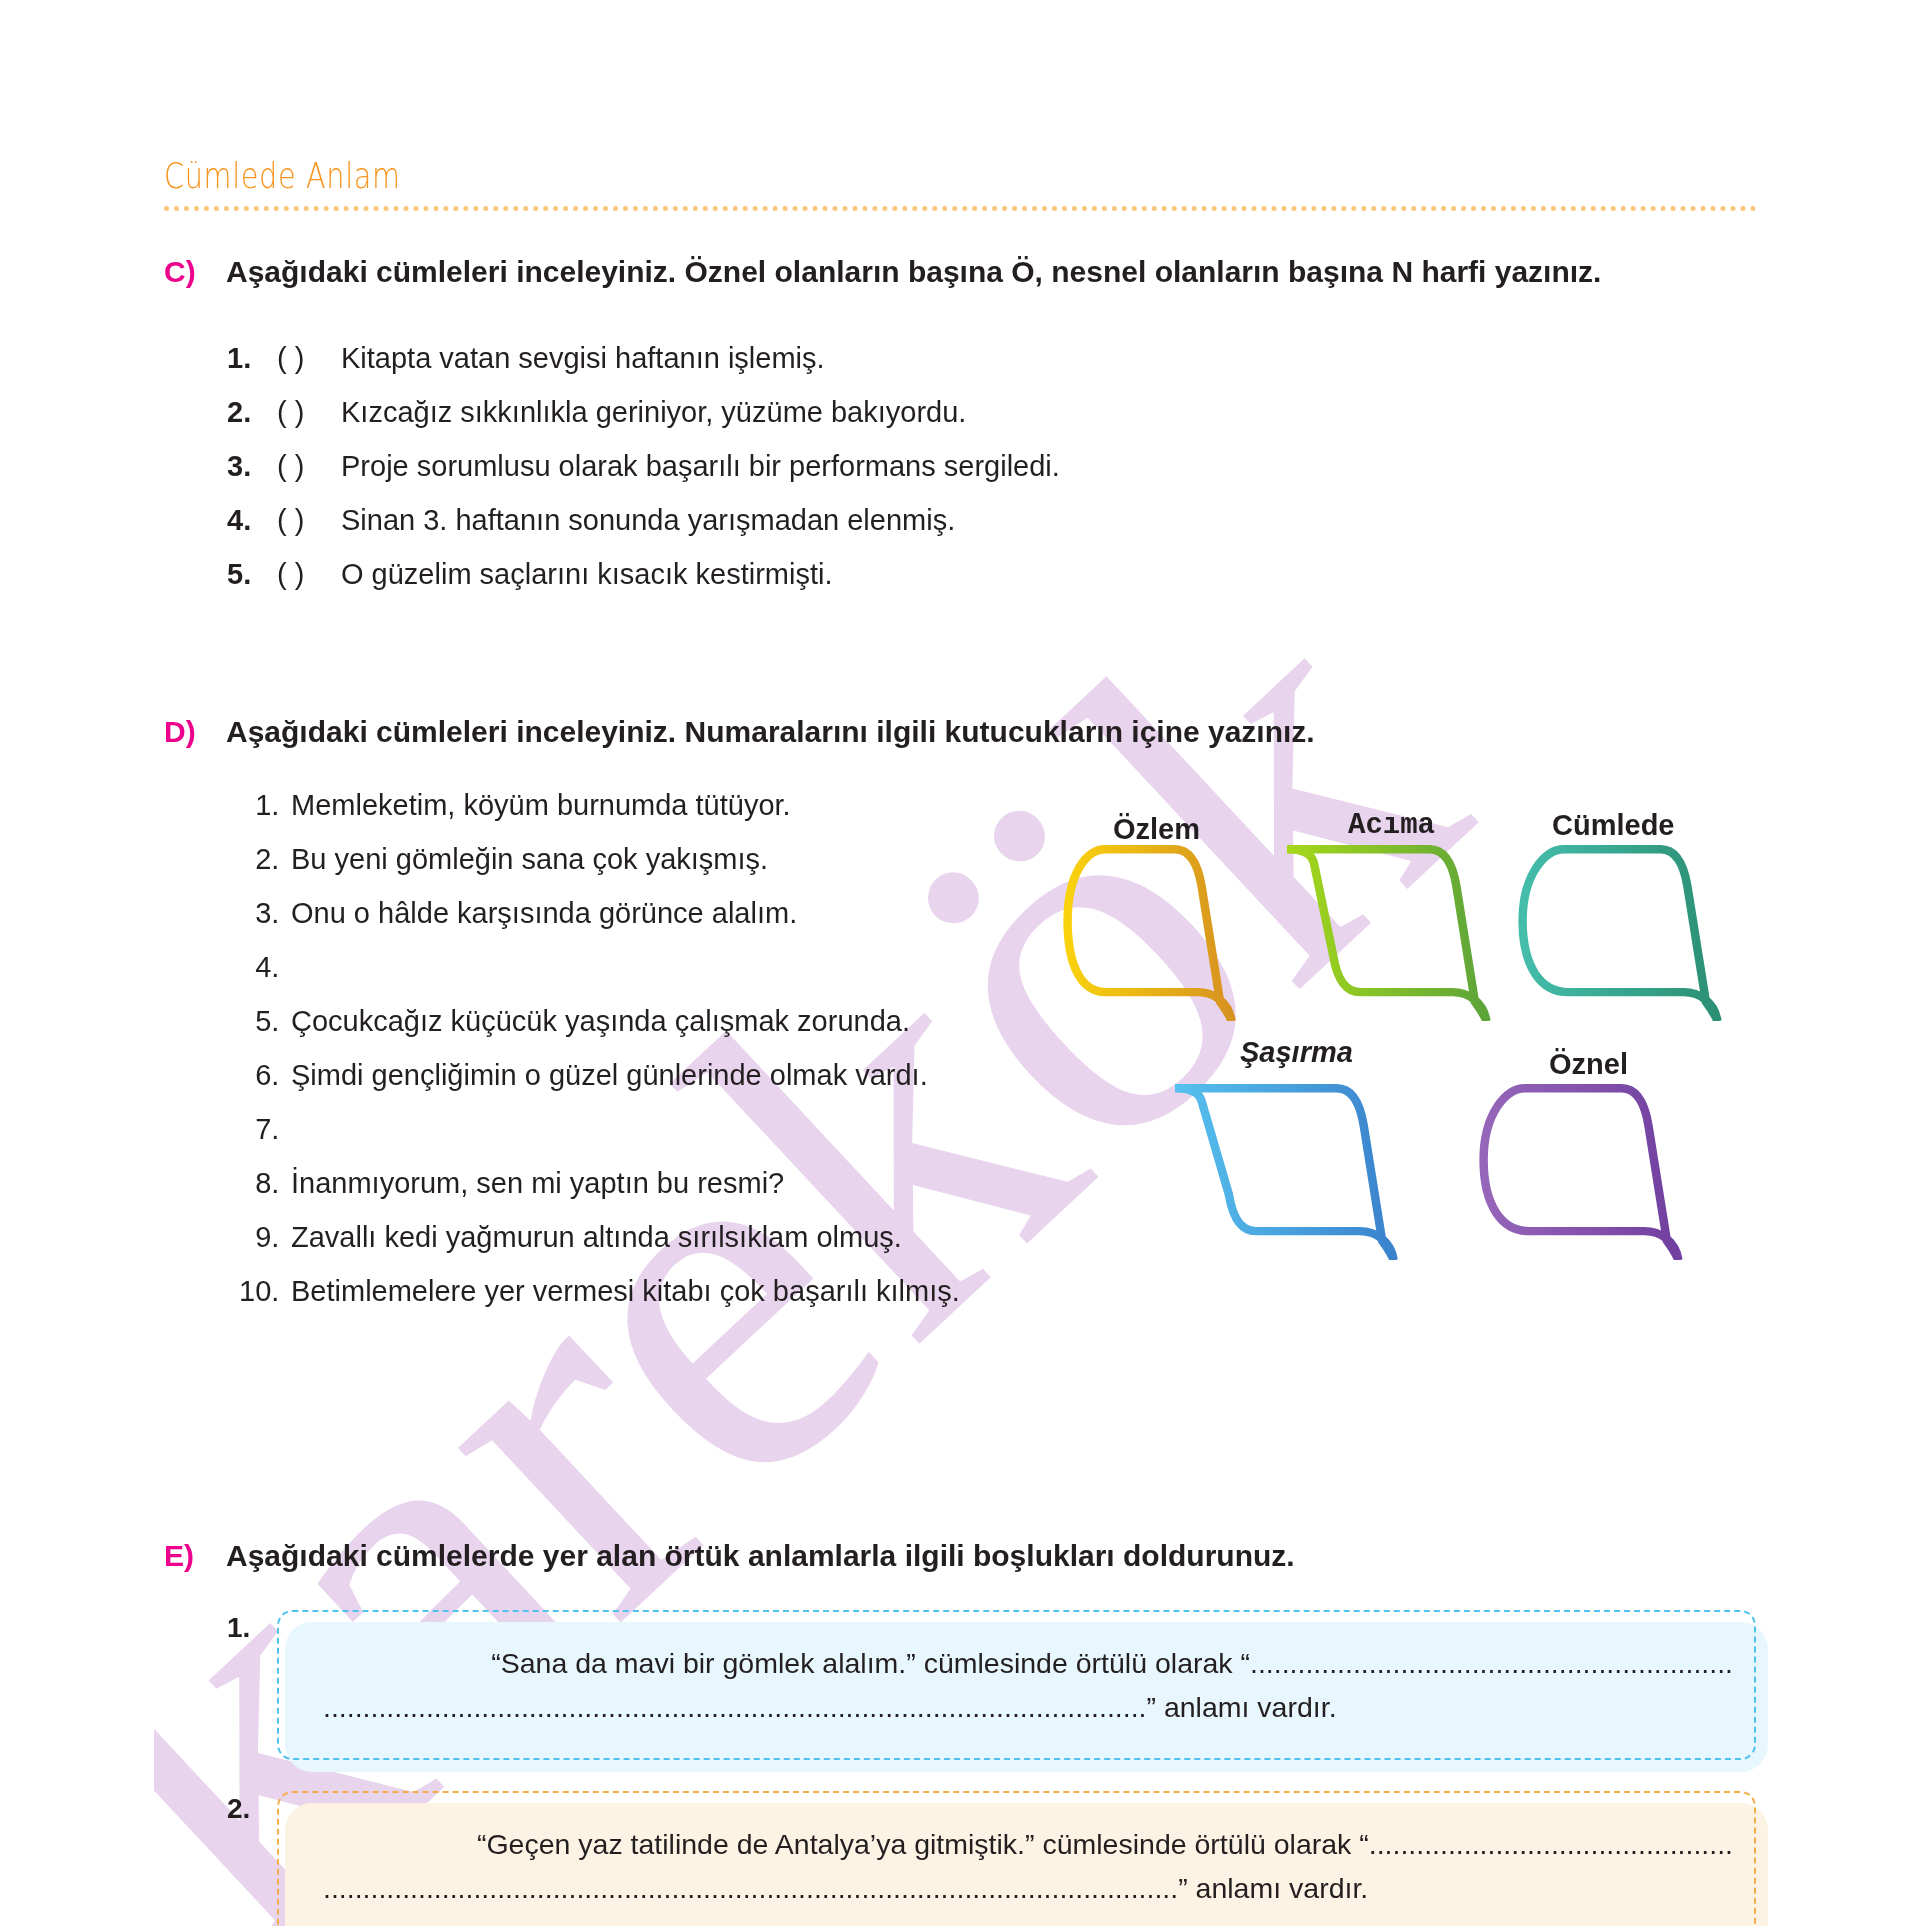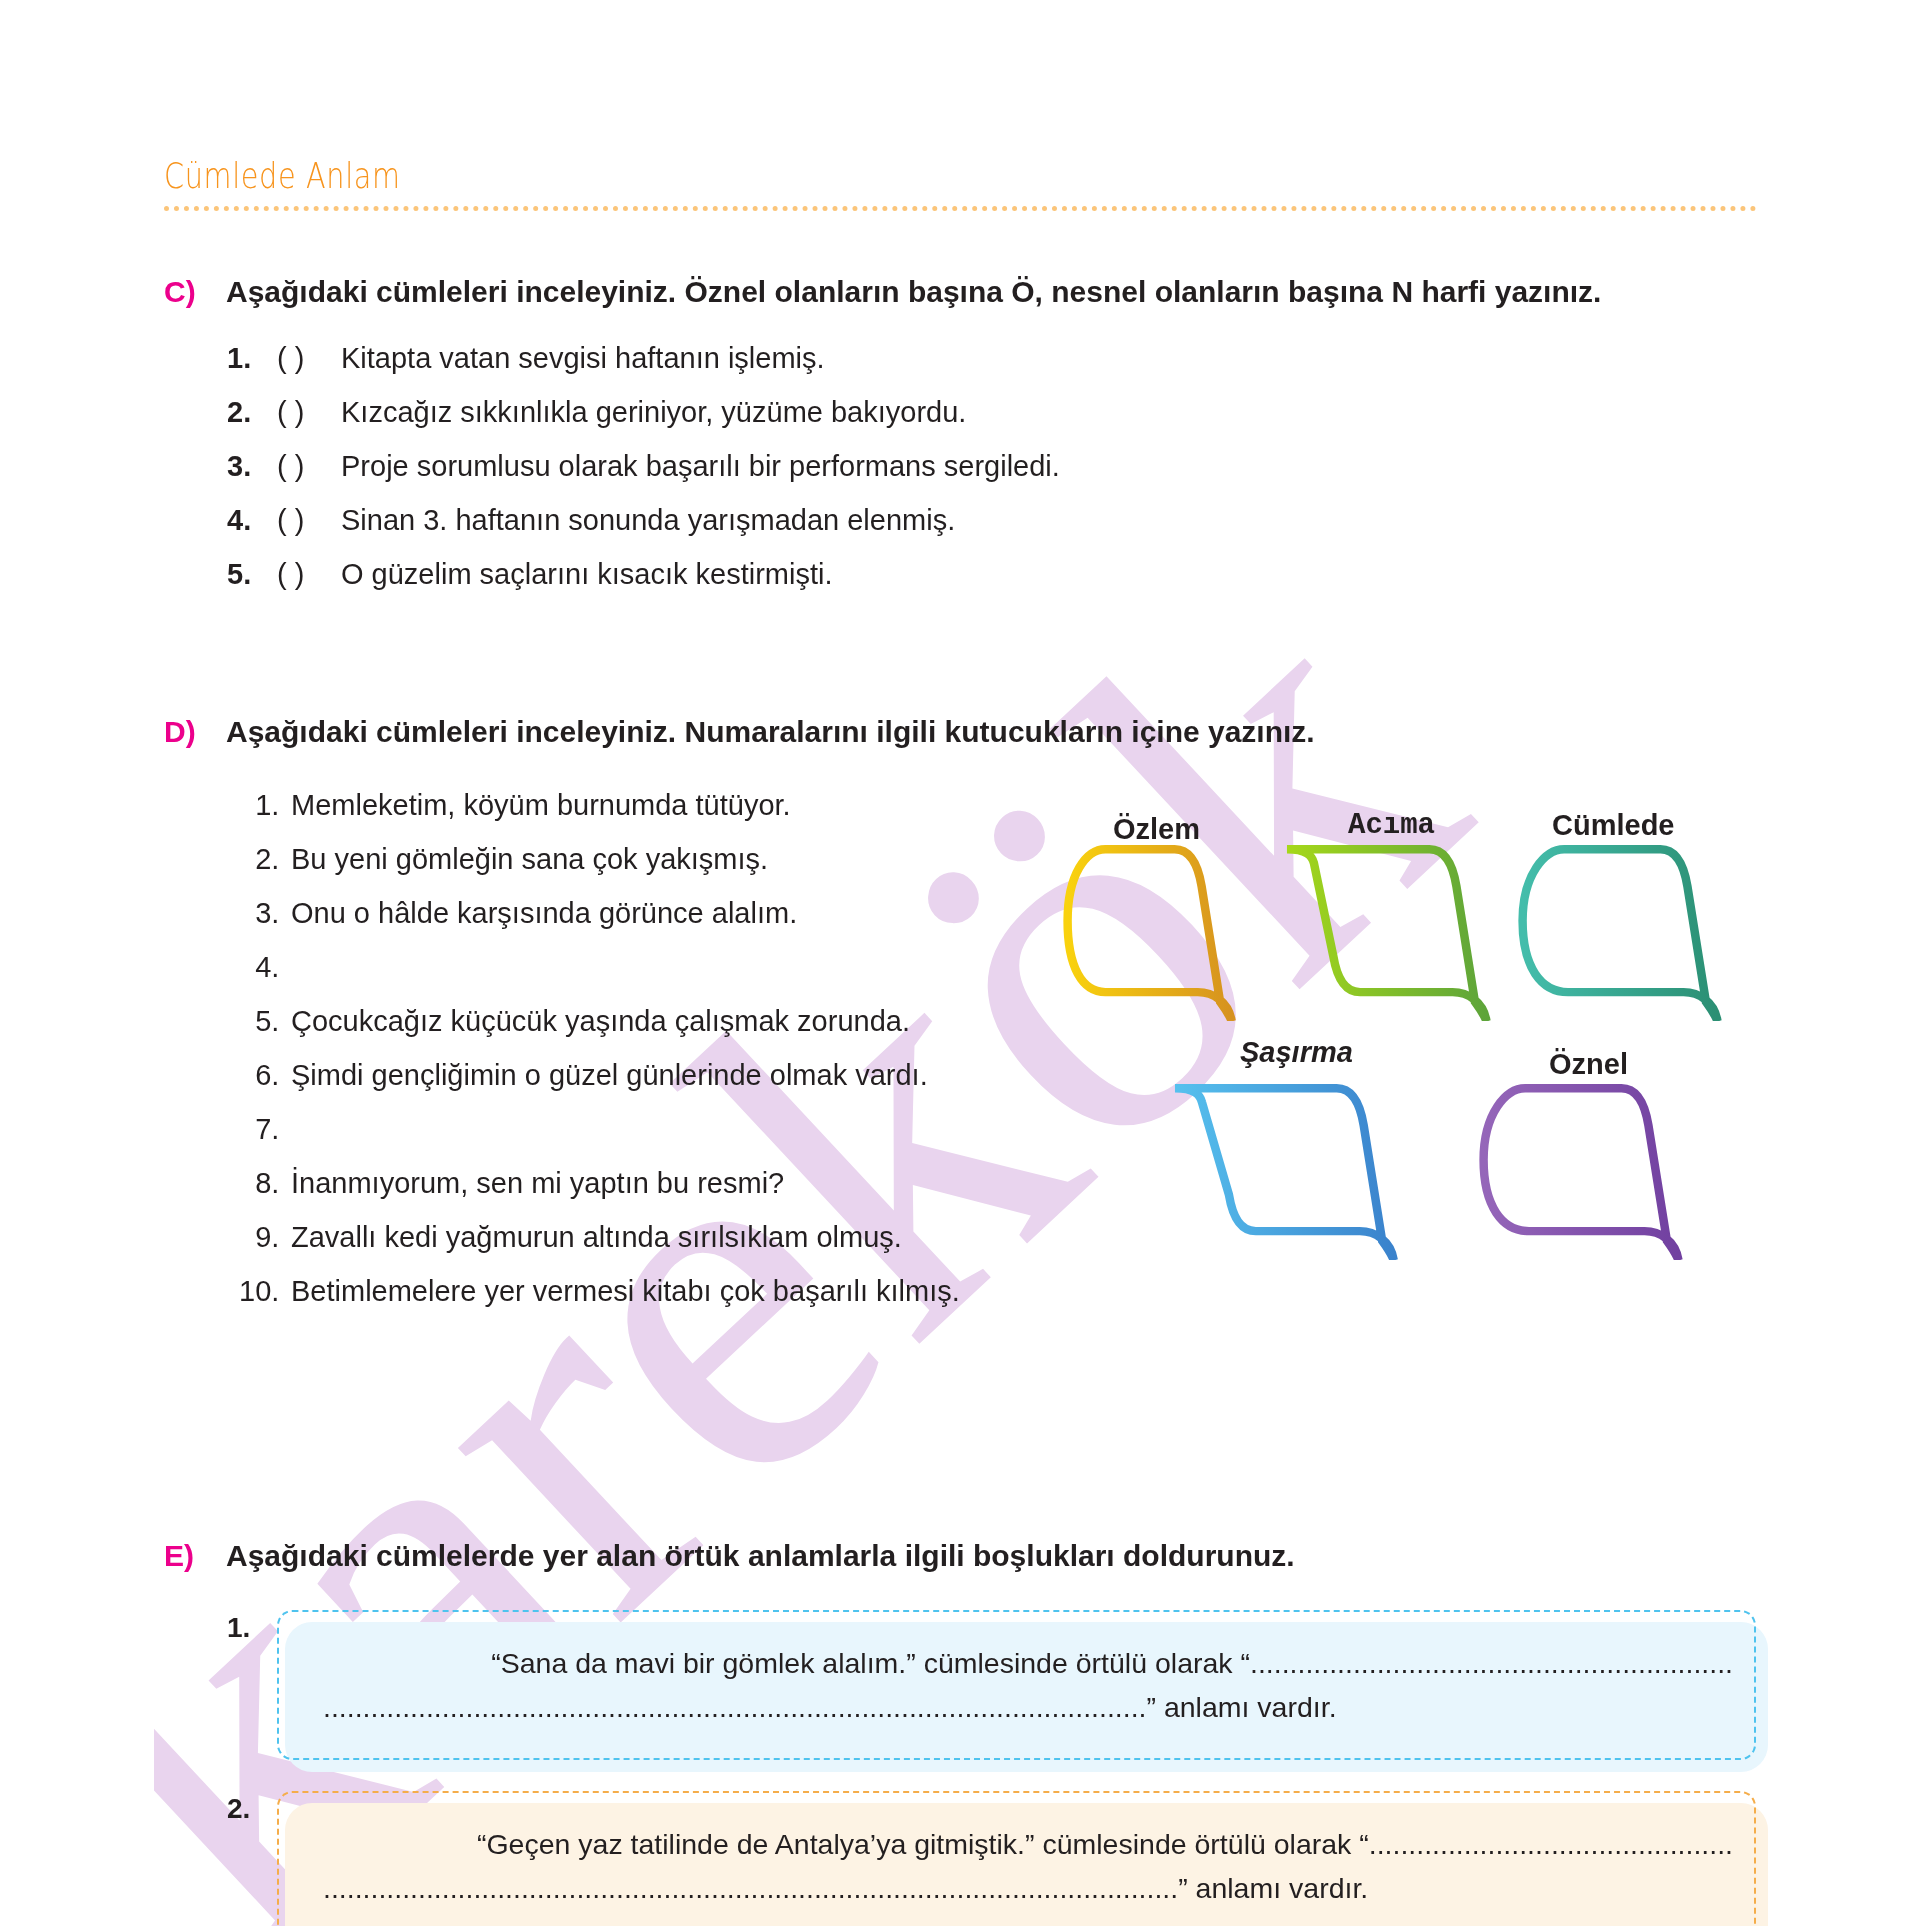--- a/index.html
+++ b/index.html
@@ -52,21 +52,21 @@
 </head>
 <body>
 
 <svg class="abs watermark" viewBox="0 0 4300 4000">
   <text x="0" y="0" font-family="Liberation Serif, serif" font-size="1350" fill="#e9d4ee" transform="translate(260,3700) rotate(-43)">karekök</text>
 </svg>
 
 <div class="abs page-header">Cümlede Anlam</div>
 <div class="abs header-rule"></div>
 
-<div class="sec-head" style="top:275px;">
+<div class="sec-head" style="top:255px;">
   <span class="sec-letter">C)</span><span class="sec-text">Aşağıdaki cümleleri inceleyiniz. Öznel olanların başına Ö, nesnel olanların başına N harfi yazınız.</span>
 </div>
 <div class="c-list">
   <div class="c-item">
     <span class="c-num">1.</span>
     <span class="c-paren">(    )</span>
     <span>Kitapta vatan sevgisi haftanın işlemiş.</span>
   </div>
   <div class="c-item">
     <span class="c-num">2.</span>

